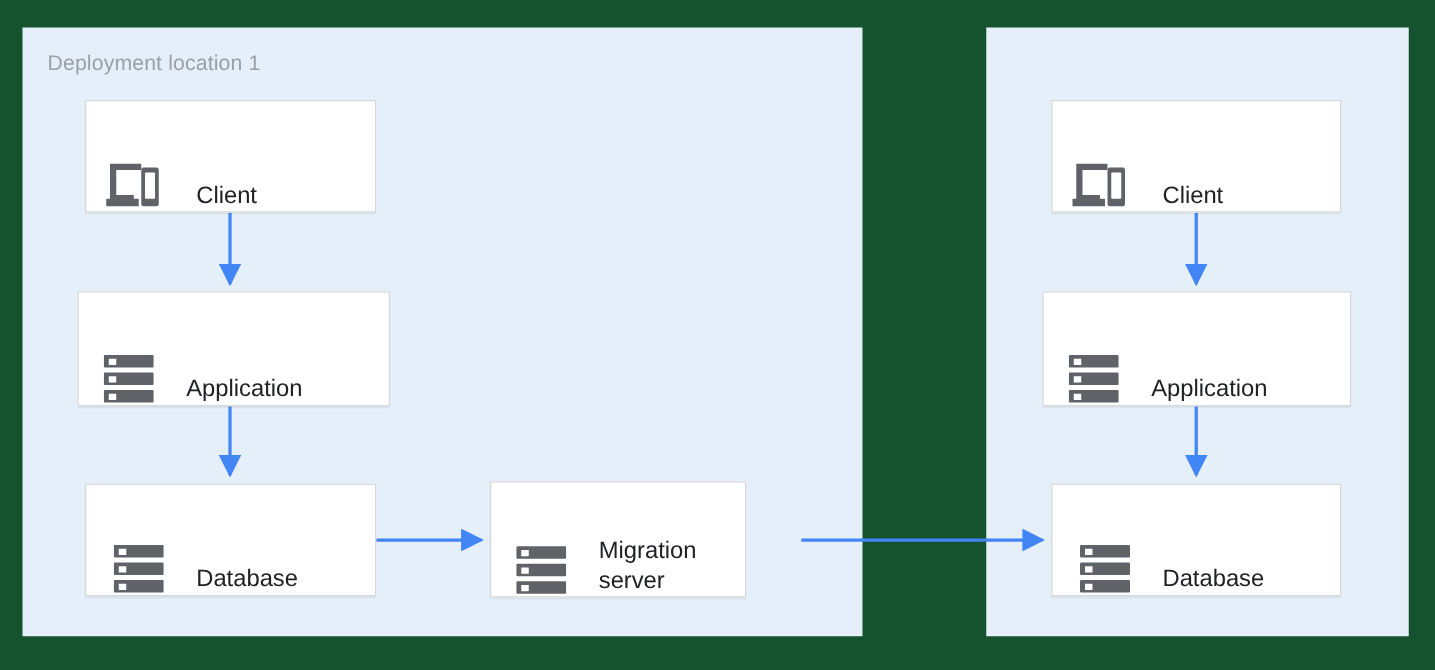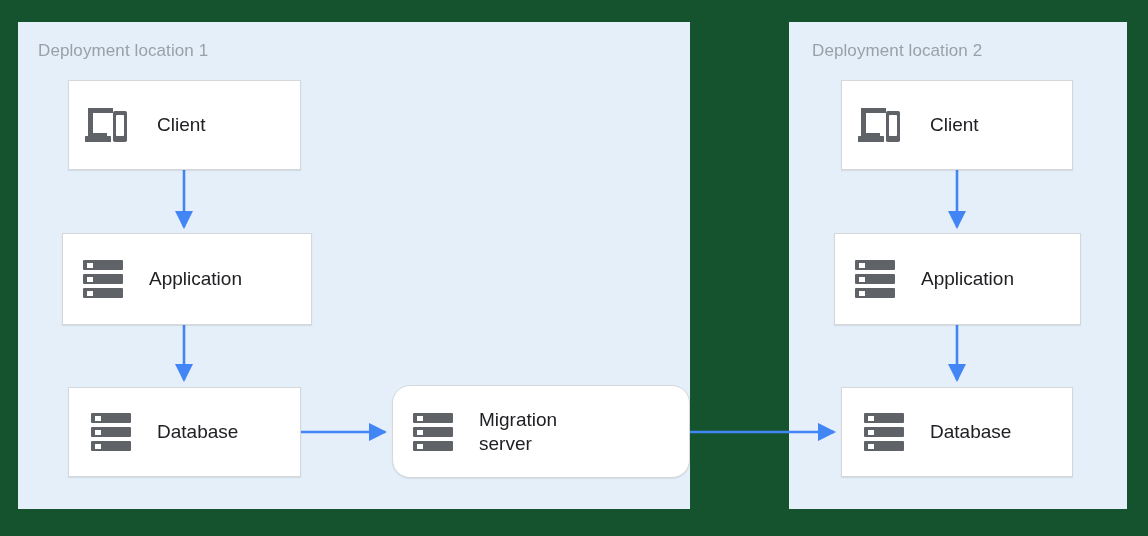--- a/index.html
+++ b/index.html
@@ -33,21 +33,21 @@
     letter-spacing: 0.1px;
   }
 
   
   .node {
     position: absolute;
     background: #ffffff;
     border: 1px solid #D5D7DA;
     box-sizing: border-box;
     display: flex;
-    align-items: center;
+    align-items: flex-end;
     box-shadow: 0 1px 1px rgba(60,64,67,0.10);
   }
   .node-icon {
     flex: 0 0 auto;
     display: flex;
     align-items: center;
     justify-content: center;
   }
   .node-label {
     color: #202124;
@@ -69,21 +69,20 @@
 </style>
 </head>
 <body>
 
 <div id="canvas">
 
   <div class="zone" style="left:18px; top:22px; width:672px; height:487px;"></div>
   <div class="zone-label" style="left:38px; top:41px;">Deployment location 1</div>
 
   <div class="zone" style="left:789px; top:22px; width:338px; height:487px;"></div>
-  <div class="zone-label" style="left:812px; top:41px;">Deployment location 2</div>
 
   <svg class="conn" width="1148" height="536" style="left:0; top:0;">
     <defs>
       <marker id="arrowhead" markerWidth="7" markerHeight="7" refX="6.2" refY="3.5" orient="auto" markerUnits="strokeWidth">
         <path d="M0,0 L7,3.5 L0,7 z" fill="#4285F4"></path>
       </marker>
     </defs>
 
     <g>
       <line x1="184" y1="170" x2="184" y2="227" stroke="#4285F4" stroke-width="2.6" marker-end="url(#arrowhead)"></line>
@@ -143,21 +142,21 @@
         <rect x="4" y="5" width="6" height="5" fill="#ffffff"></rect>
         <rect x="0" y="16" width="40" height="10" rx="1" fill="#5F6368"></rect>
         <rect x="4" y="19" width="6" height="5" fill="#ffffff"></rect>
         <rect x="0" y="30" width="40" height="10" rx="1" fill="#5F6368"></rect>
         <rect x="4" y="33" width="6" height="5" fill="#ffffff"></rect>
       </svg>
     </span>
     <span class="node-label" style="margin-left:26px;">Database</span>
   </div>
 
-  <div class="node" style="left:392px; top:385px; width:298px; height:93px; padding-left:20px;border-radius:18px;">
+  <div class="node" style="left:392px; top:385px; width:205px; height:93px; padding-left:20px;">
     <span class="node-icon">
       <svg class="svr" width="40" height="42" viewBox="0 0 40 42" aria-hidden="true">
         <rect x="0" y="2" width="40" height="10" rx="1" fill="#5F6368"></rect>
         <rect x="4" y="5" width="6" height="5" fill="#ffffff"></rect>
         <rect x="0" y="16" width="40" height="10" rx="1" fill="#5F6368"></rect>
         <rect x="4" y="19" width="6" height="5" fill="#ffffff"></rect>
         <rect x="0" y="30" width="40" height="10" rx="1" fill="#5F6368"></rect>
         <rect x="4" y="33" width="6" height="5" fill="#ffffff"></rect>
       </svg>
     </span>

